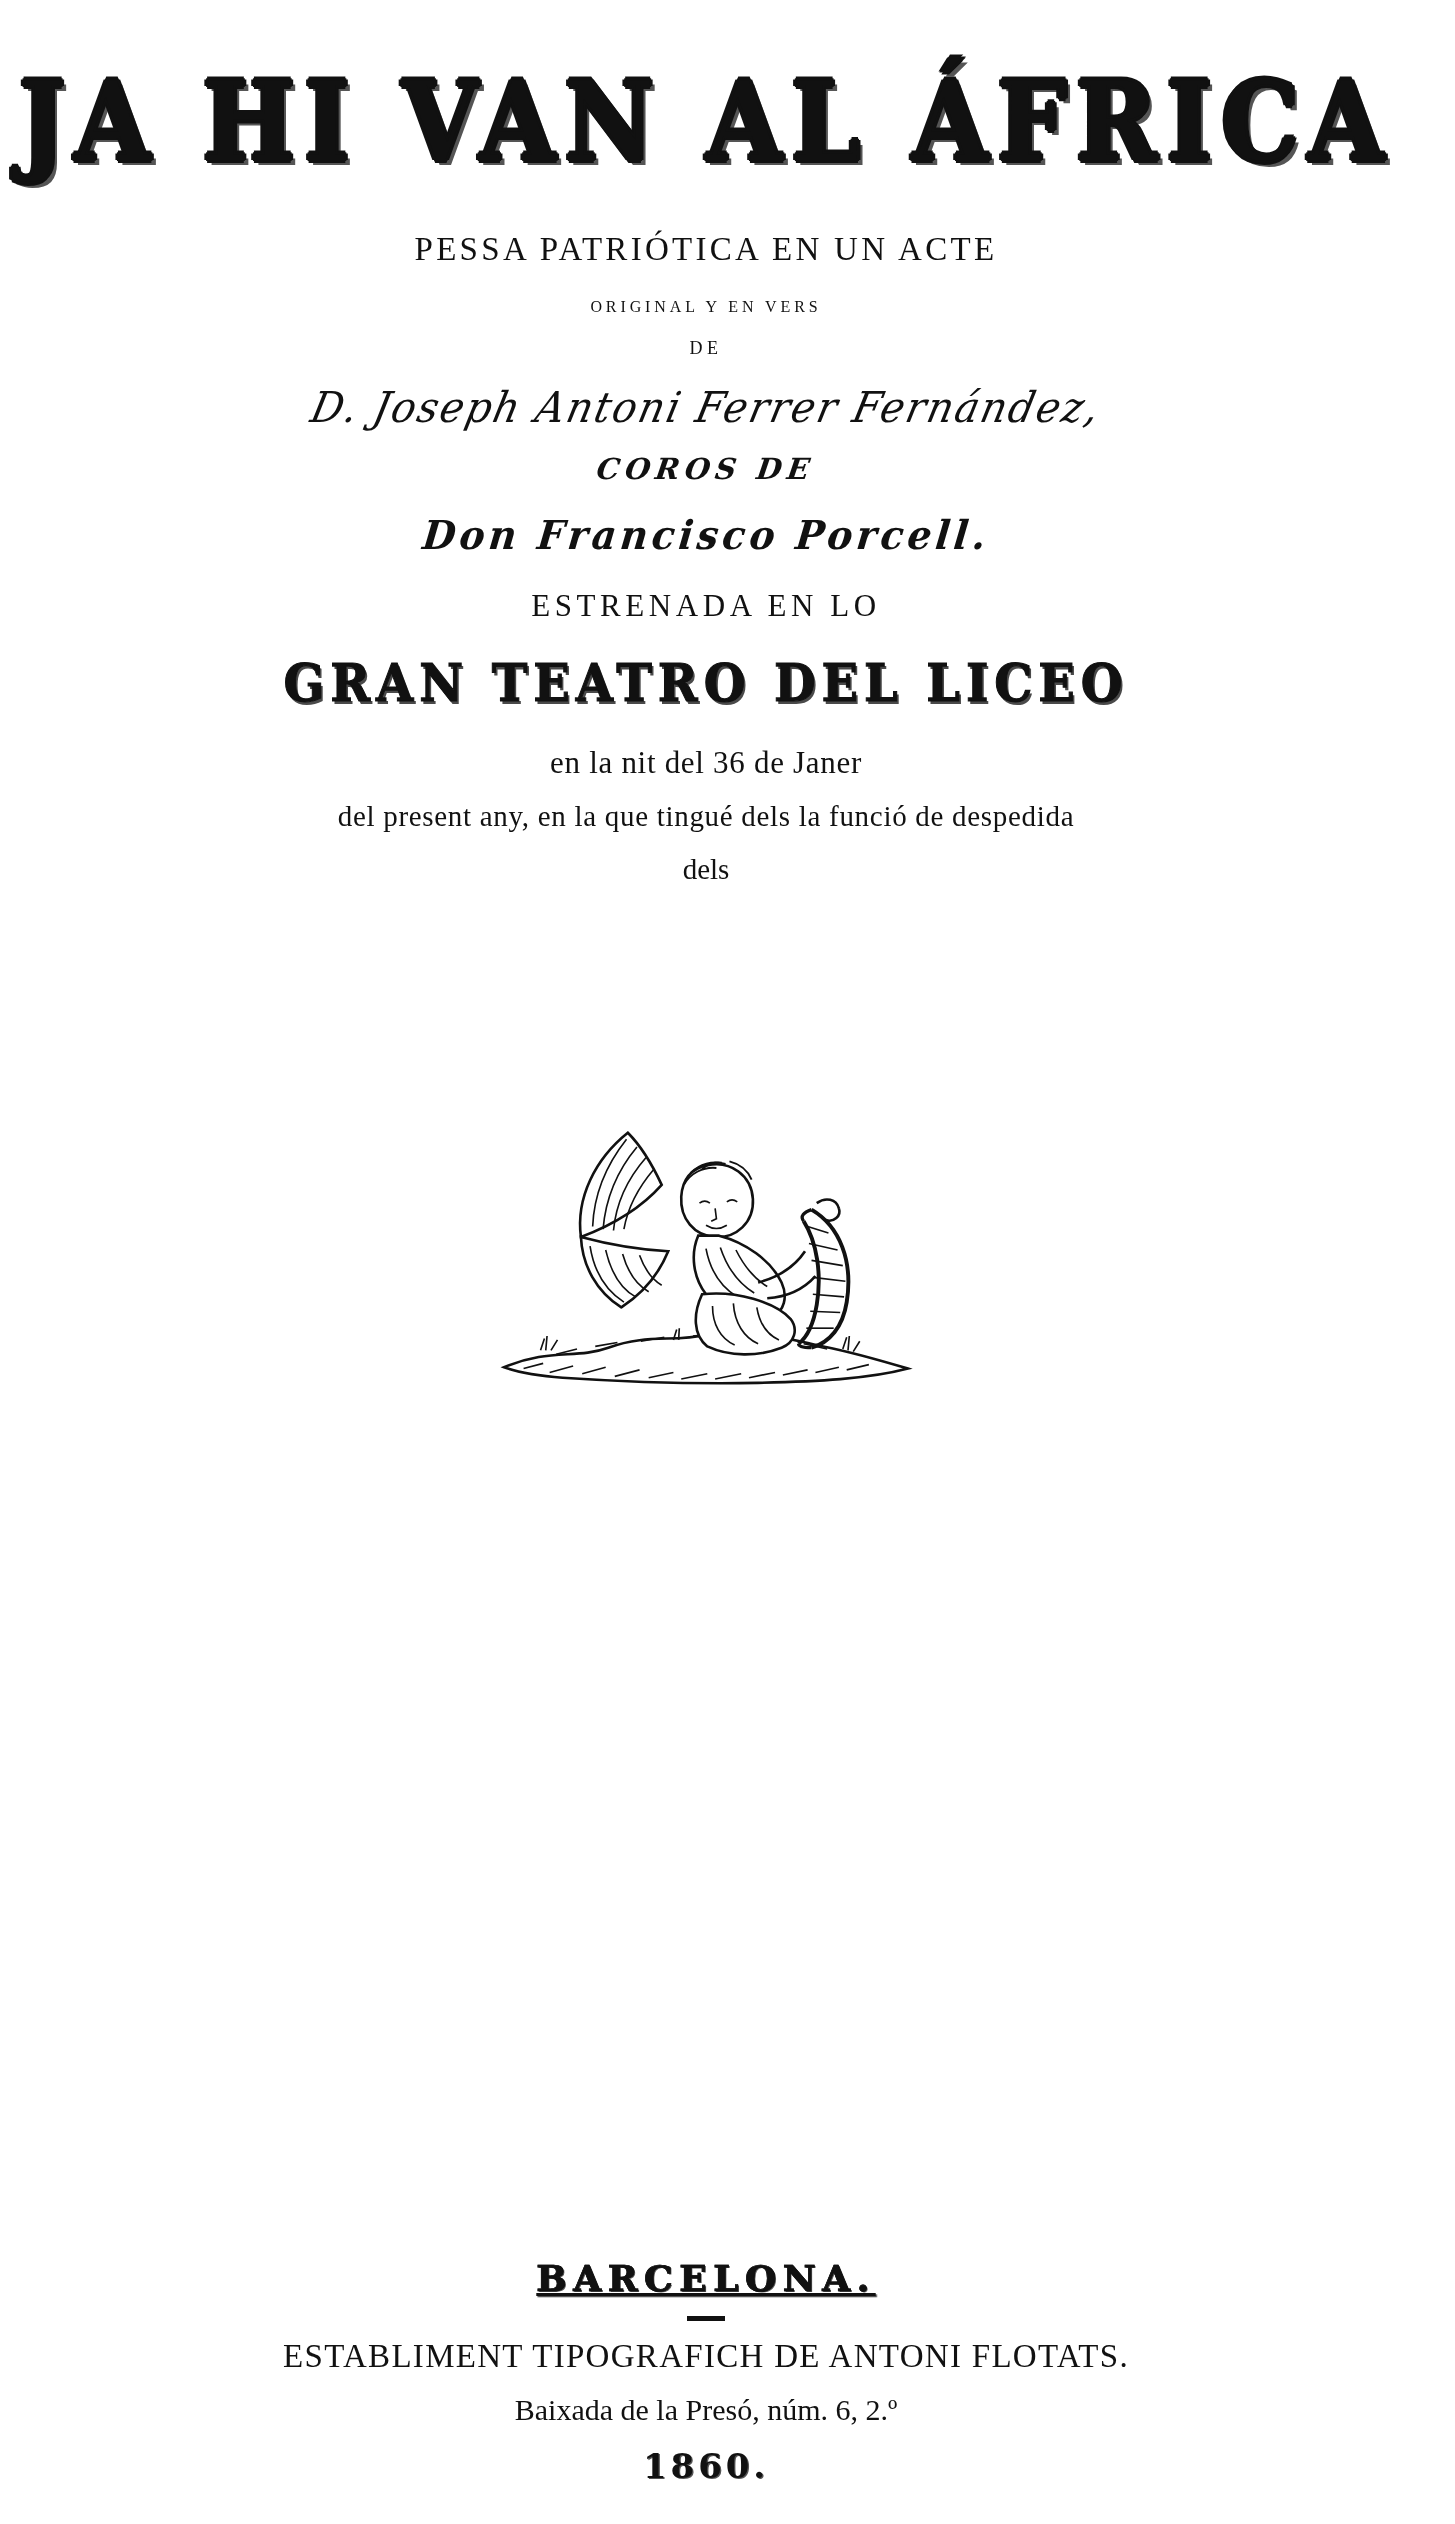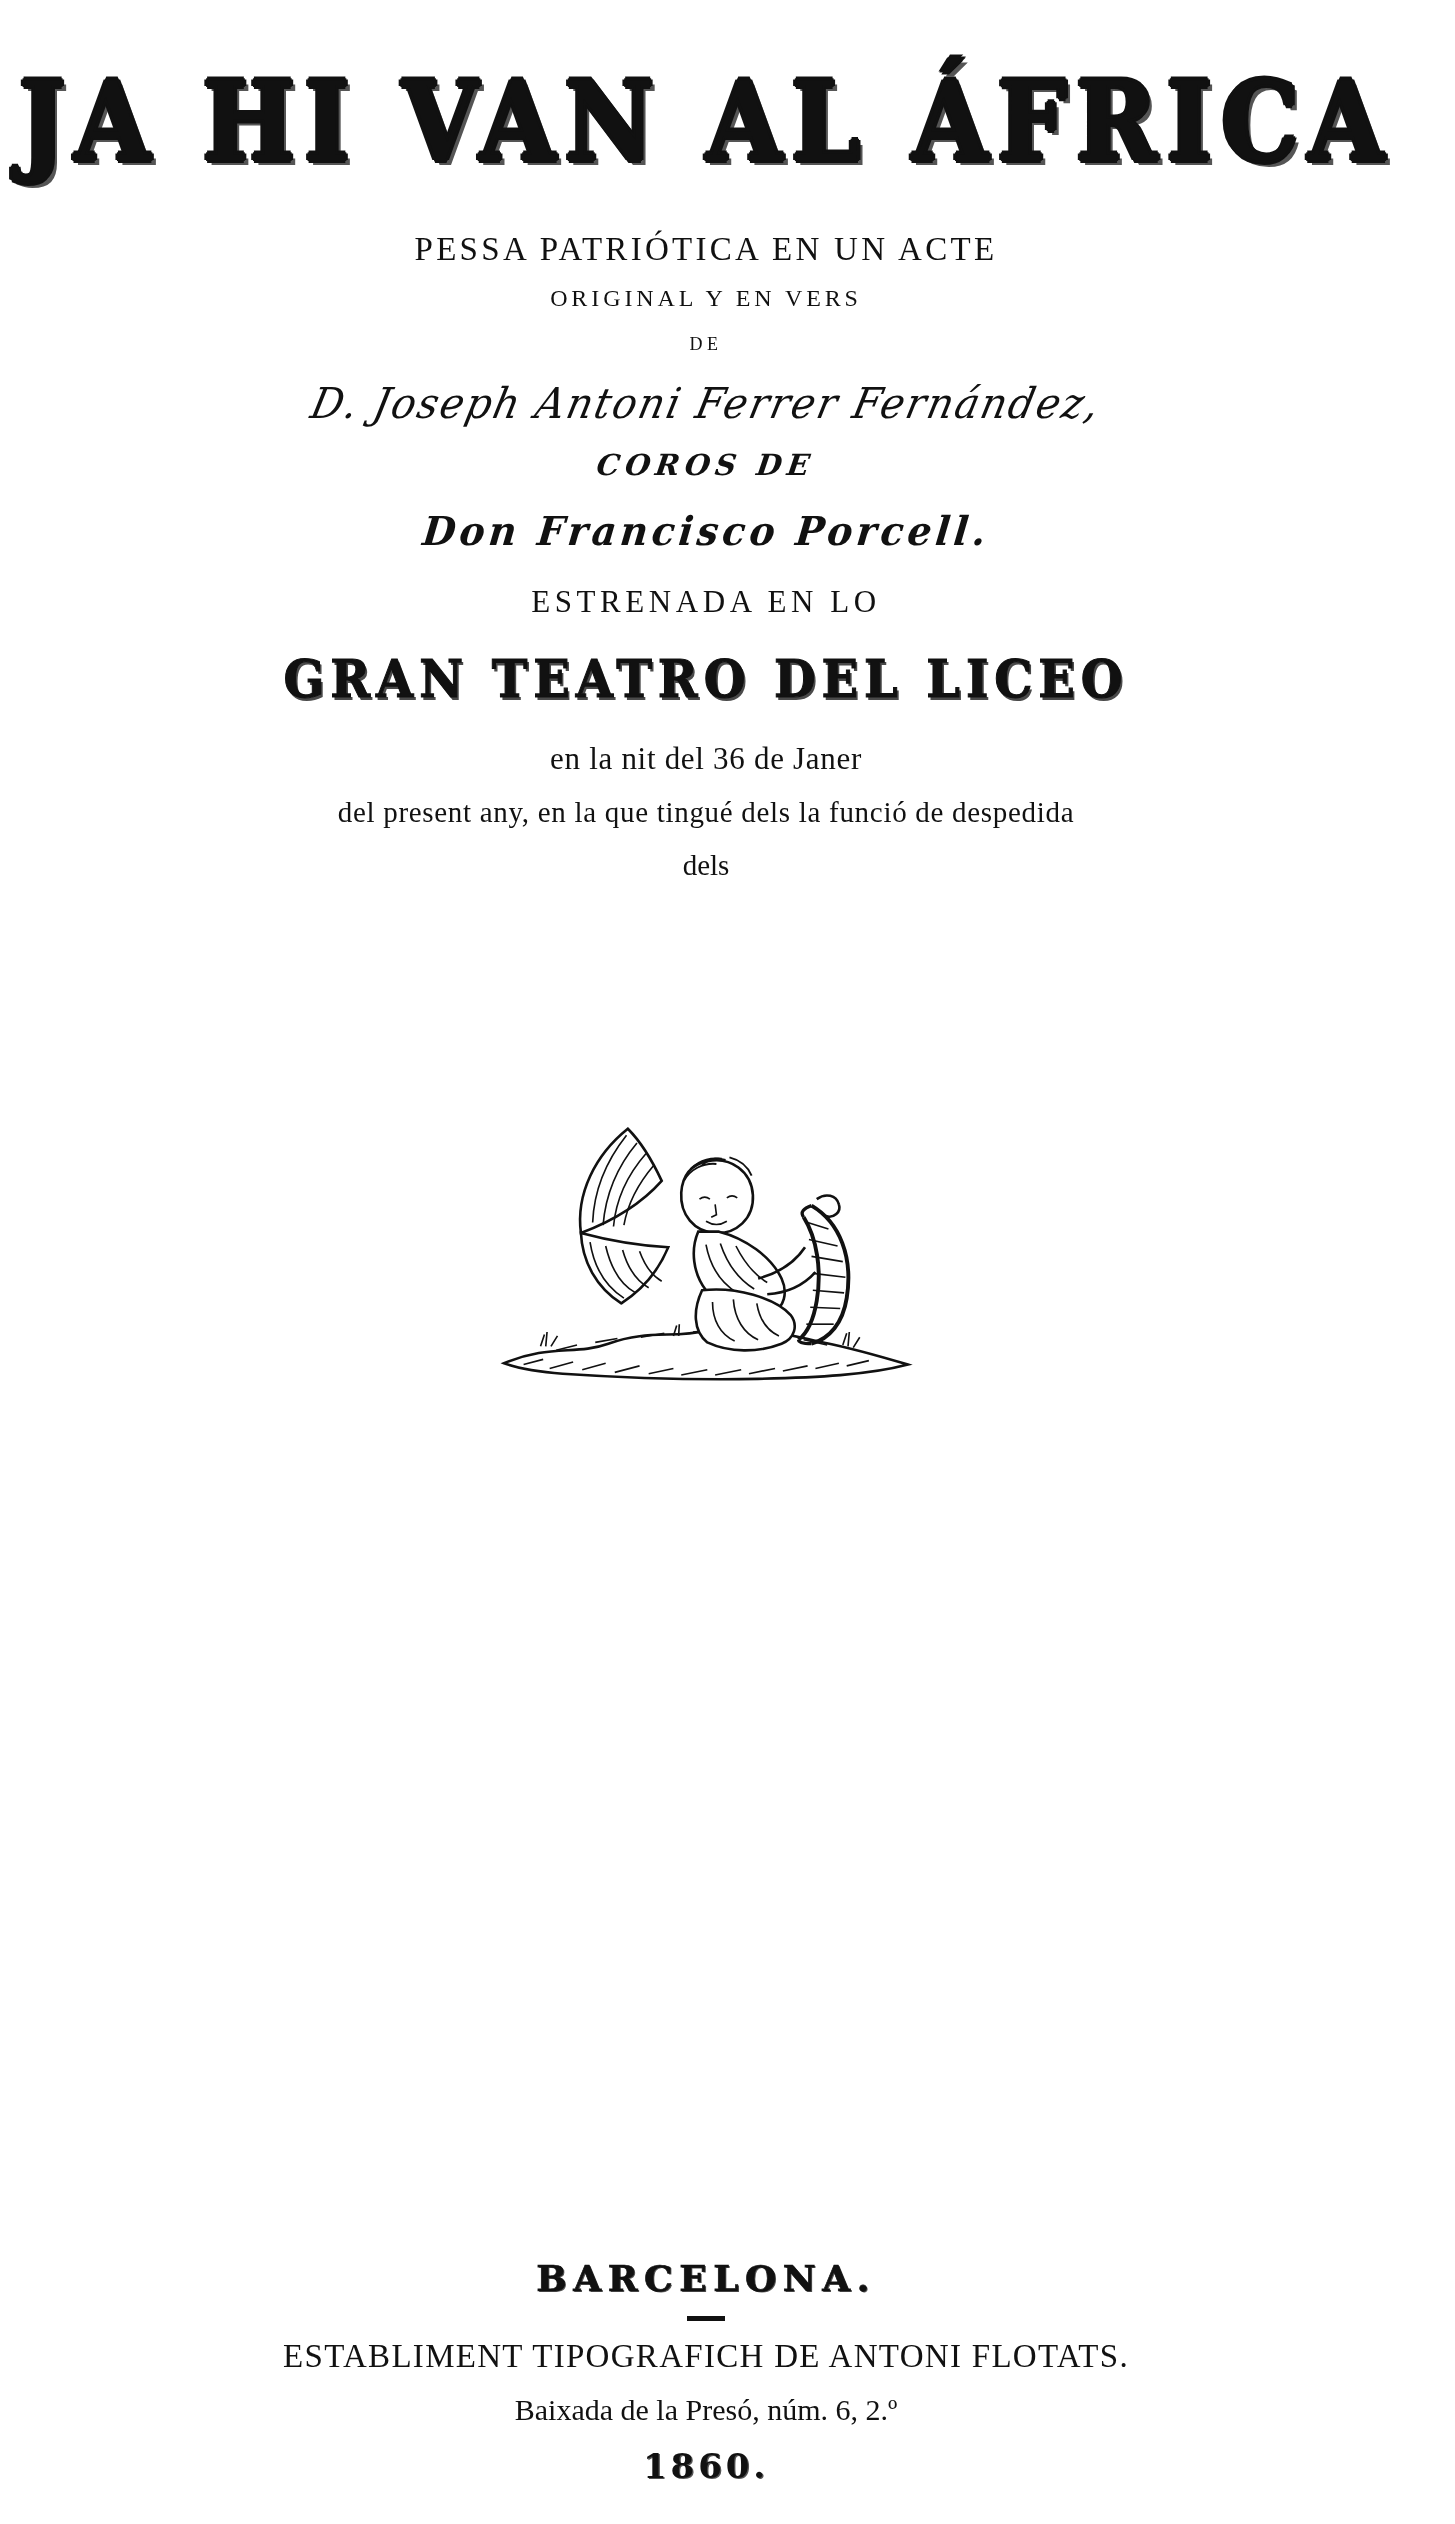--- a/index.html
+++ b/index.html
@@ -45,22 +45,22 @@
   }
 
   .subtitle1 {
     margin-top: 63px;
     font-size: 33px;
     letter-spacing: 3.3px;
     text-align: center;
     font-family: "Liberation Serif", serif;
   }
   .subtitle2 {
-    margin-top: 17px;
-    font-size: 24px;
+    margin-top: 30px;
+    font-size: 16px;
     letter-spacing: 3.9px;
     text-align: center;
   }
   .word-de {
     margin-top: 22px;
     font-size: 18px;
     letter-spacing: 4.6px;
     text-align: center;
   }
 
@@ -164,20 +164,21 @@
     align-items: center;
   }
   .city {
     font-family: "DejaVu Serif", serif;
     font-weight: bold;
     font-size: 36px;
     letter-spacing: 6.5px;
     text-align: center;
     -webkit-text-stroke: 0.7px #111;
     text-shadow: 1.3px 1.3px 0 #555;
+    text-decoration: underline;
   }
   .rule {
     margin: 17px 0 17px 0;
     width: 38px;
     height: 4.6px;
     background: #111;
   }
   .printer {
     font-size: 33px;
     letter-spacing: 1.3px;

